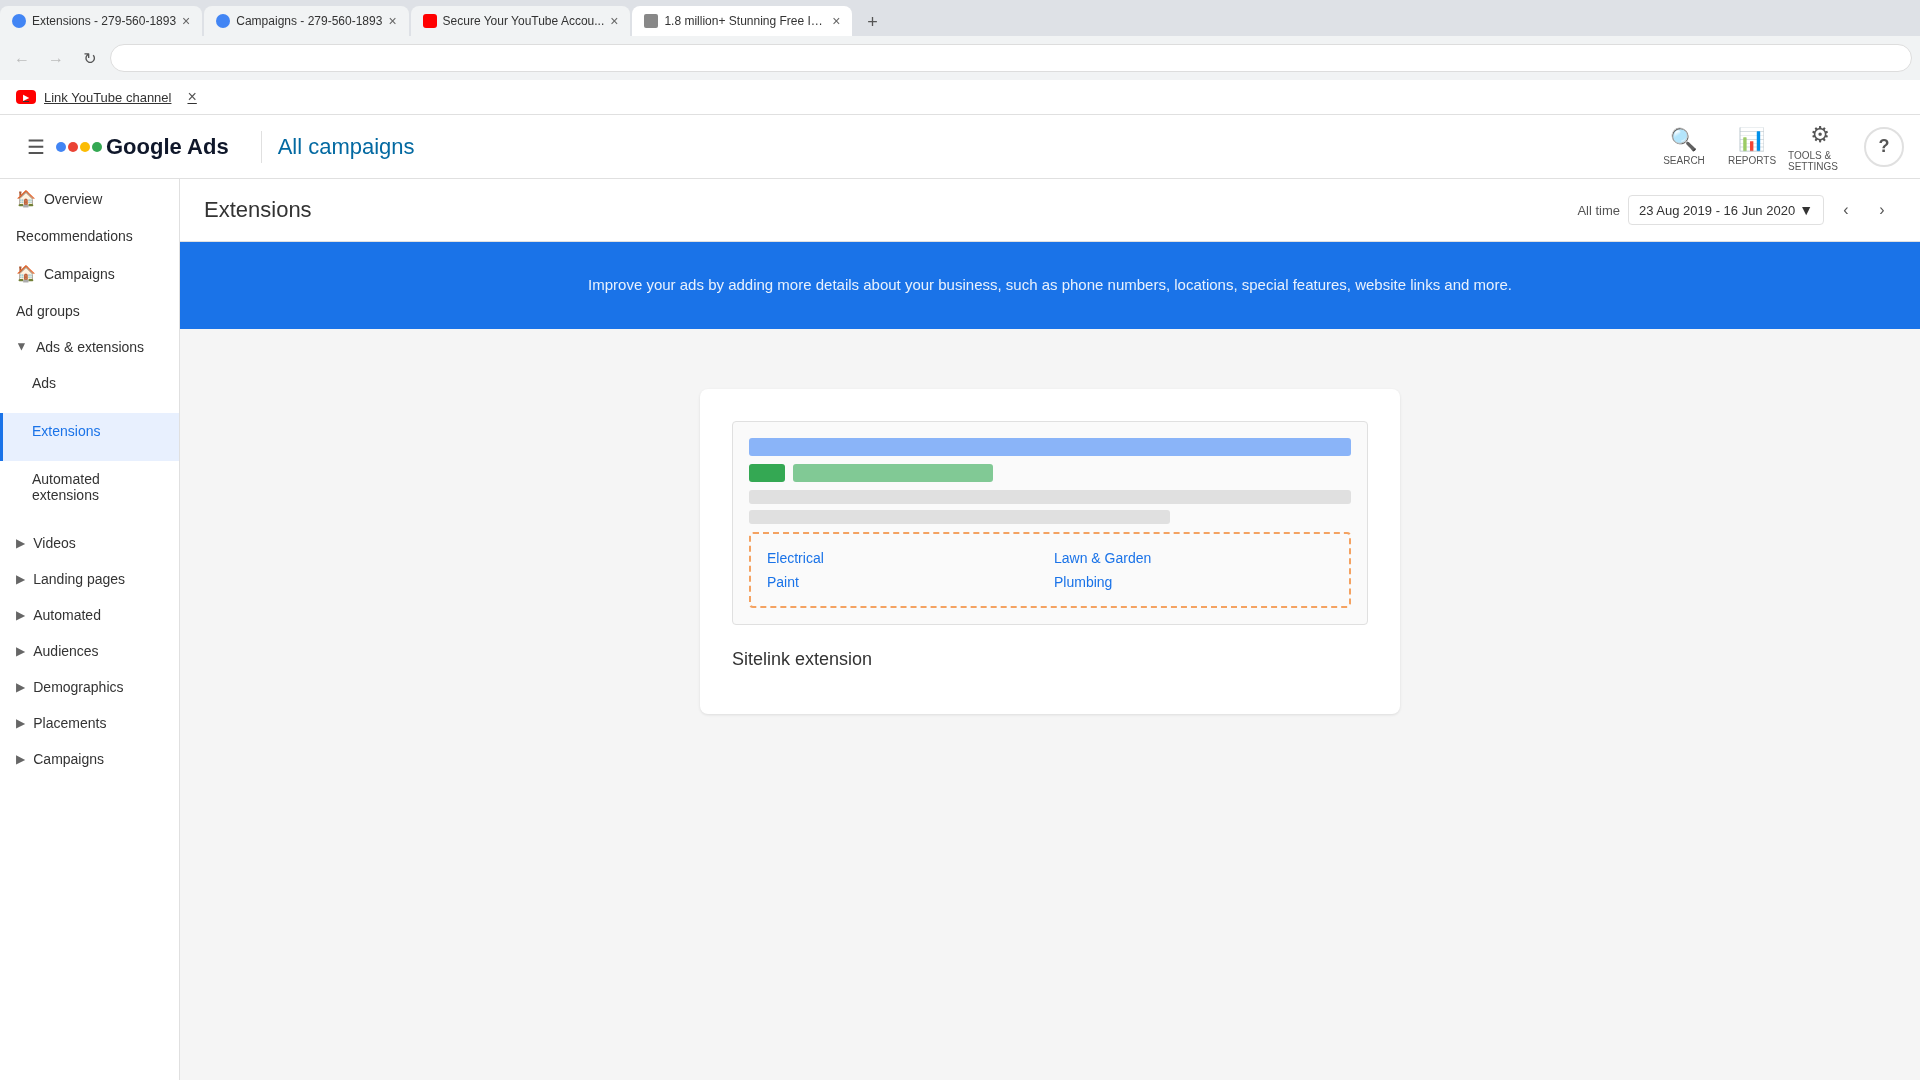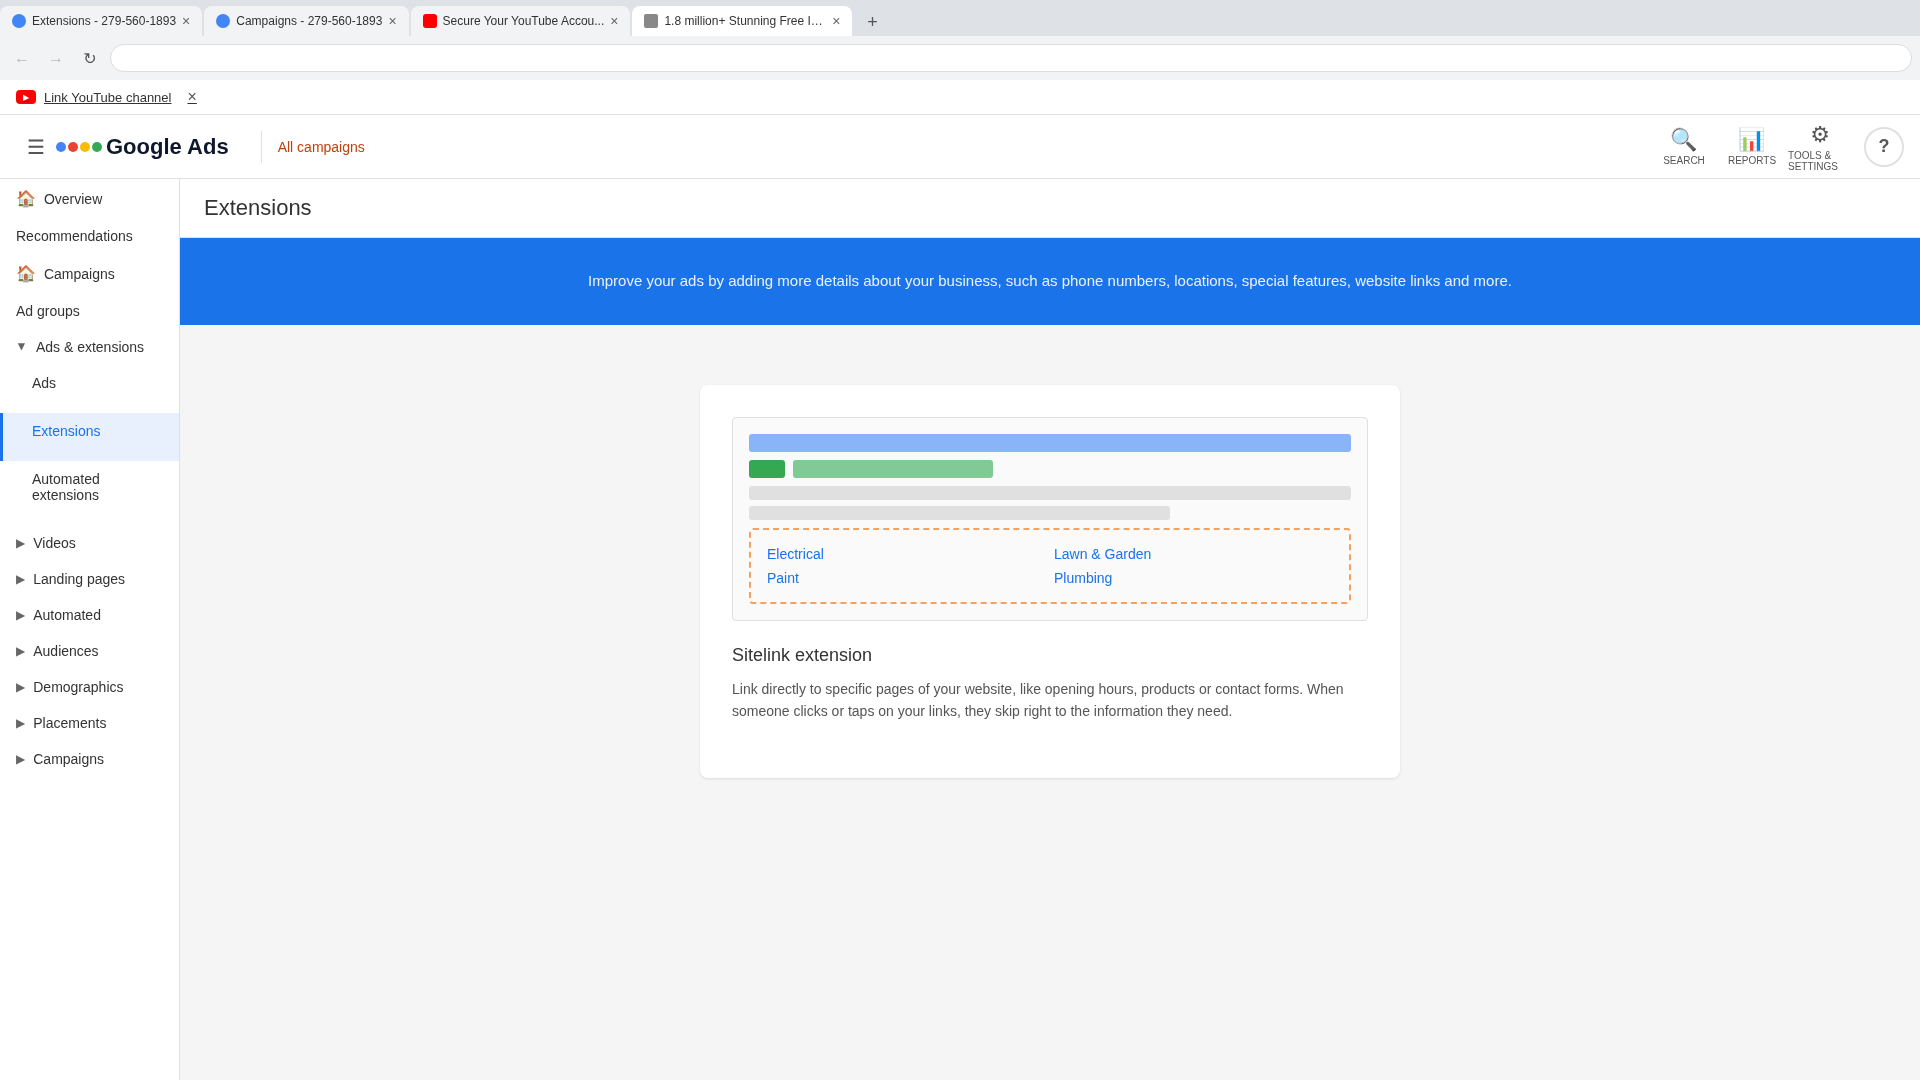--- a/index.html
+++ b/index.html
@@ -35,21 +35,21 @@
     .logo-area { display: flex; align-items: center; gap: 8px; margin-right: 16px; }
     .google-ads-logo { display: flex; align-items: center; gap: 4px; }
     .logo-dots { display: flex; gap: 2px; }
     .logo-dot { width: 10px; height: 10px; border-radius: 50%; }
     .logo-dot.blue { background: #4285f4; }
     .logo-dot.red { background: #ea4335; }
     .logo-dot.yellow { background: #fbbc04; }
     .logo-dot.green { background: #34a853; }
     .logo-text { font-size: 22px; color: #0f172a; font-weight: 700; }
     .nav-divider { width: 1px; height: 32px; background: #e0e0e0; margin: 0 16px; }
-    .all-campaigns-label { font-size: 14px; color: #c2410c; font-weight: 400; }
+    .all-campaigns-label { font-size: 22px; color: #0369a1; font-weight: 400; }
     .nav-spacer { flex: 1; }
     .nav-icons { display: flex; align-items: center; gap: 4px; }
     .nav-icon-btn { display: flex; flex-direction: column; align-items: center; justify-content: center; width: 64px; height: 56px; cursor: pointer; border-radius: 4px; color: #555; gap: 2px; }
     .nav-icon-btn .icon-symbol { font-size: 22px; }
     .nav-icon-btn .icon-label { font-size: 10px; color: #555; text-align: left; font-weight: 500; }
     .help-btn { width: 40px; height: 40px; display: flex; align-items: center; justify-content: center; cursor: pointer; border-radius: 50%; border: 2px solid #e0e0e0; color: #555; font-size: 18px; font-weight: bold; margin-left: 8px; }
 
     
     .main-layout { display: flex; flex: 1; overflow: hidden; }
 
@@ -241,20 +241,29 @@
         <span>Campaigns</span>
       </div>
 
       <div class="collapse-tab">‹</div>
     </div>
 
     <div class="content-area">
 
       <div class="content-header">
         <h1 class="content-title">Extensions</h1>
+        <div class="date-range-selector">
+          <span class="date-label">All time</span>
+          <div class="date-dropdown">
+            <span class="date-value">23 Aug 2019 - 16 Jun 2020</span>
+            <span>▼</span>
+          </div>
+          <div class="date-nav-btn">‹</div>
+          <div class="date-nav-btn">›</div>
+        </div>
       </div>
 
       <div class="promo-banner">
         <p>Improve your ads by adding more details about your business, such as phone
 numbers, locations, special features, website links and more.</p>
       </div>
 
       <div class="extension-card-container">
         <div class="extension-card">
 
@@ -268,18 +277,17 @@
             <div class="ad-bar-gray-short"></div>
             <div class="sitelink-box">
               <span class="sitelink-item">Electrical</span>
               <span class="sitelink-item">Lawn &amp; Garden</span>
               <span class="sitelink-item">Paint</span>
               <span class="sitelink-item">Plumbing</span>
             </div>
           </div>
 
           <h3 class="extension-info-title">Sitelink extension</h3>
-          <p class="extension-info-desc">Link directly to specific pages of your website, like opening hours, products or contact forms. When someone clicks or taps on your links, they skip right to the information they need.</p>
         </div>
       </div>
     </div>
   </div>
 </div>
 
 </body></html>

